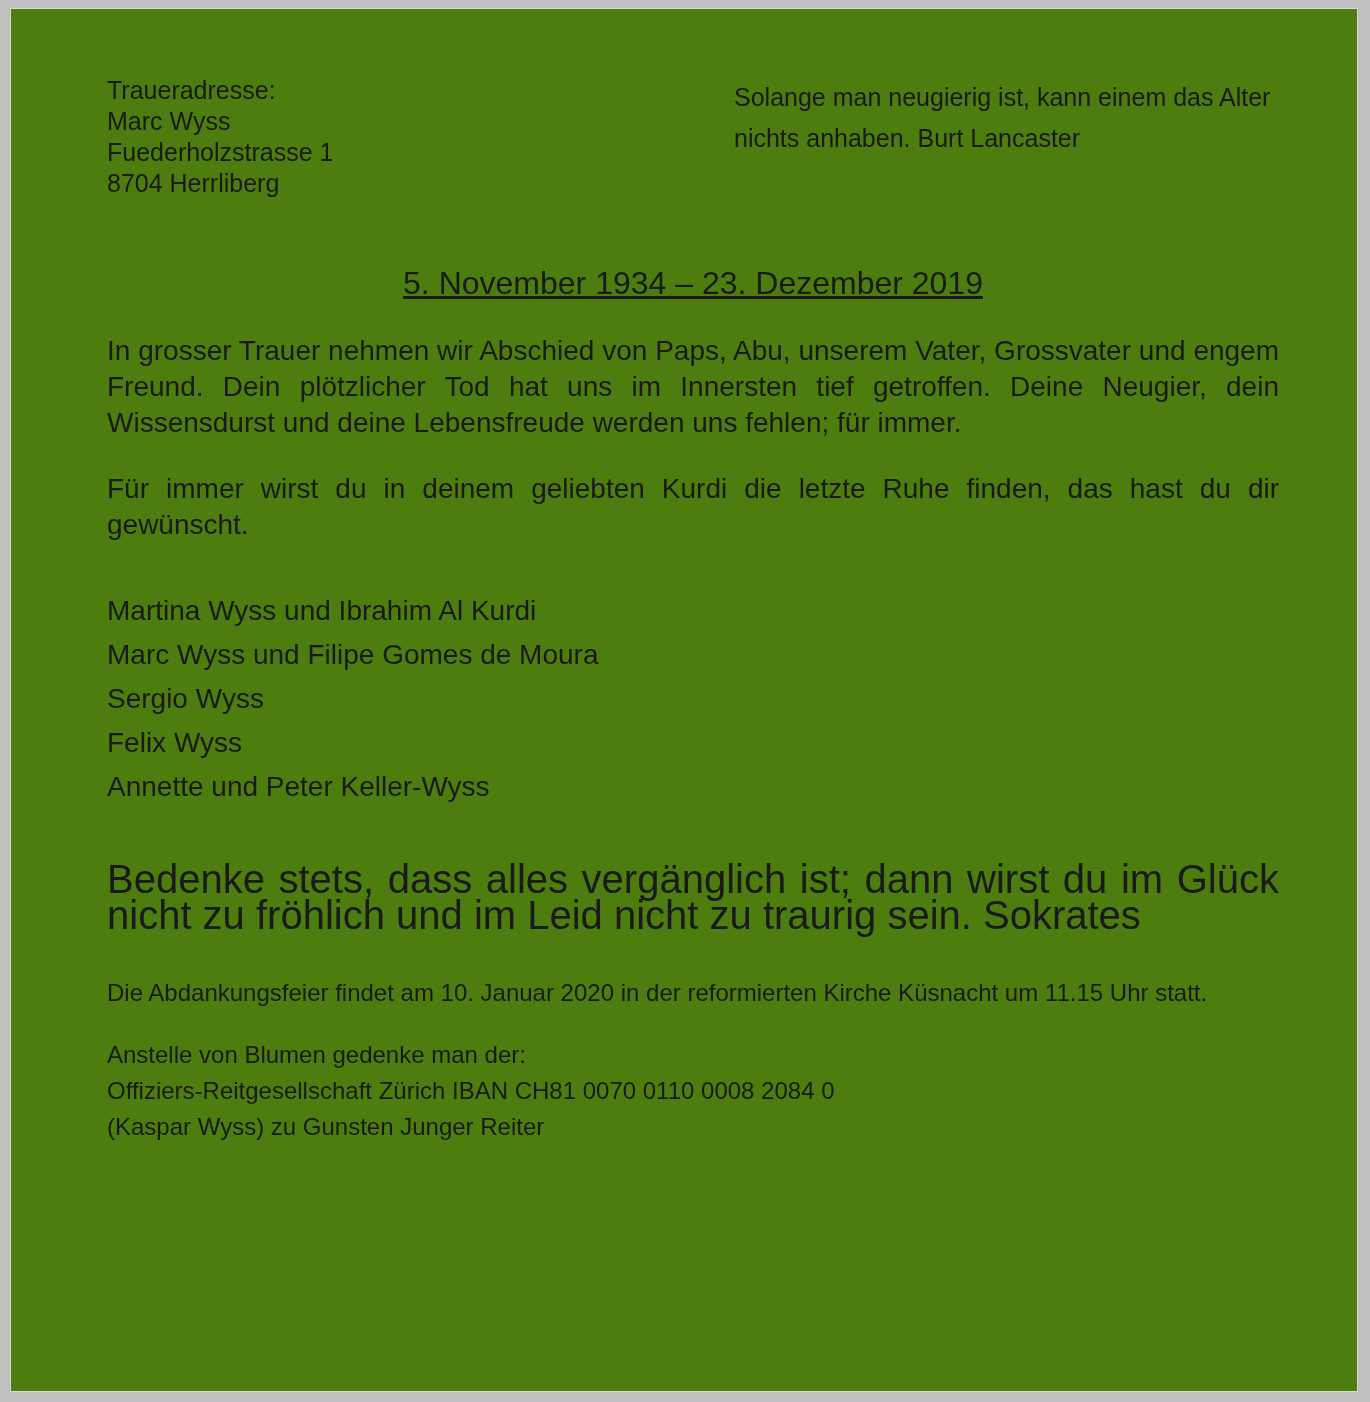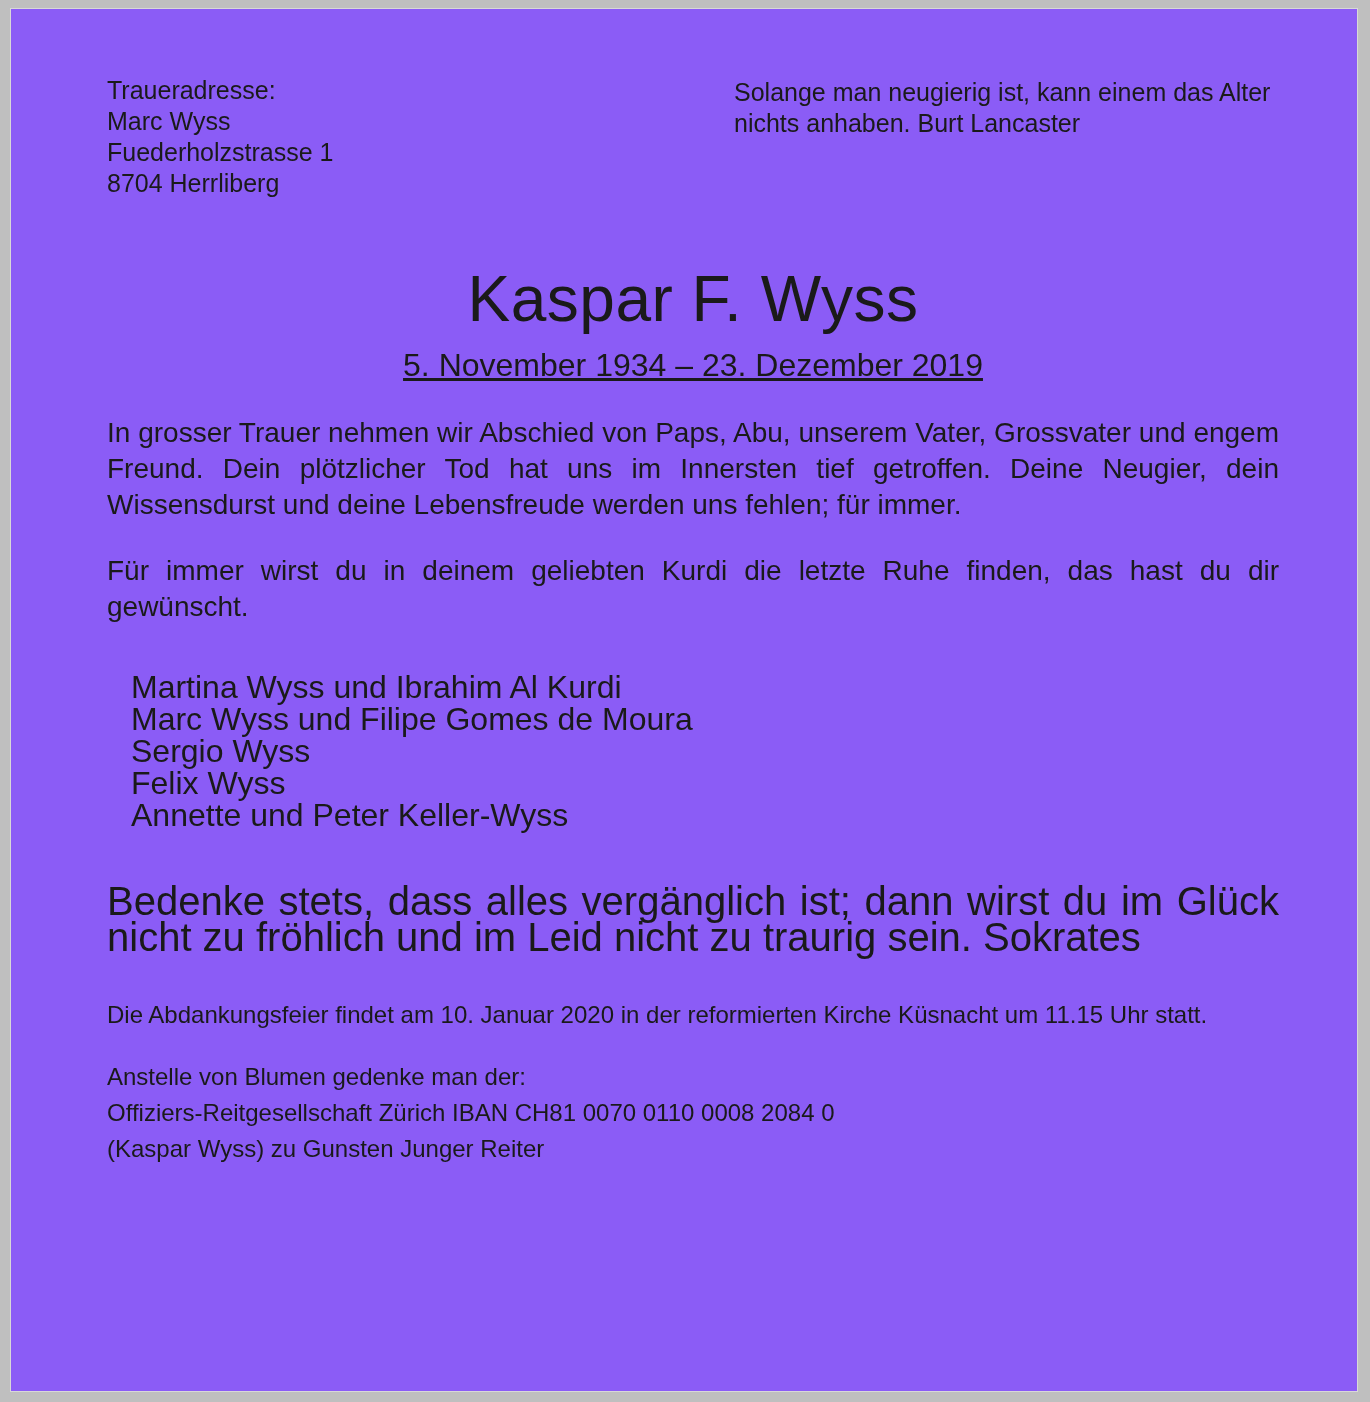--- a/index.html
+++ b/index.html
@@ -12,21 +12,21 @@
     height: 1402px;
     font-family: "Liberation Sans", sans-serif;
     color: #1a1a1a;
   }
   .obituary-card {
     position: absolute;
     left: 10px;
     top: 8px;
     width: 1348px;
     height: 1384px;
-    background: #8b5cf6;
+    background: #4d7c0f;
     border: 1px solid #d8d8d8;
     box-sizing: border-box;
   }
   .inner {
     position: absolute;
     left: 96px;
     top: 66px;
     width: 1172px;
   }
   .header-row {
@@ -34,21 +34,21 @@
     justify-content: space-between;
     align-items: flex-start;
   }
   .trauer-address {
     font-size: 25px;
     line-height: 31px;
     white-space: pre-line;
   }
   .quote-top {
     font-size: 25px;
-    line-height: 31px;
+    line-height: 41px;
     text-align: left;
     width: 545px;
     margin-top: 2px;
   }
   .name-block {
     text-align: center;
     margin-top: 64px;
   }
   .deceased-name {
     font-size: 64px;
@@ -62,25 +62,24 @@
     margin-top: 10px;
     text-decoration: underline;
   }
   .body-par {
     font-size: 28px;
     line-height: 36px;
     text-align: justify;
     margin-top: 30px;
   }
   .family-list {
-    font-size: 32px;
-    line-height: 32px;
+    font-size: 28px;
+    line-height: 44px;
     margin-top: 46px;
     white-space: pre-line;
-    margin-left: 24px;
   }
   .quote-block {
     font-size: 40px;
     line-height: 36px;
     text-align: justify;
     margin-top: 52px;
   }
   .info-par {
     font-size: 24px;
     line-height: 36px;
@@ -99,21 +98,20 @@
 
     <div class="header-row">
       <div class="trauer-address">Traueradresse:
 Marc Wyss
 Fuederholzstrasse 1
 8704 Herrliberg</div>
       <div class="quote-top">Solange man neugierig ist, kann einem das Alter nichts anhaben. Burt Lancaster</div>
     </div>
 
     <div class="name-block">
-      <div class="deceased-name">Kaspar F. Wyss</div>
       <div class="life-dates">5. November 1934 – 23. Dezember 2019</div>
     </div>
 
     <div class="body-par">In grosser Trauer nehmen wir Abschied von Paps, Abu, unserem Vater, Grossvater und engem Freund. Dein plötzlicher Tod hat uns im Innersten tief getroffen. Deine Neugier, dein Wissensdurst und deine Lebensfreude werden uns fehlen; für immer.</div>
 
     <div class="body-par">Für immer wirst du in deinem geliebten Kurdi die letzte Ruhe finden, das hast du dir gewünscht.</div>
 
     <div class="family-list">Martina Wyss und Ibrahim Al Kurdi
 Marc Wyss und Filipe Gomes de Moura
 Sergio Wyss

